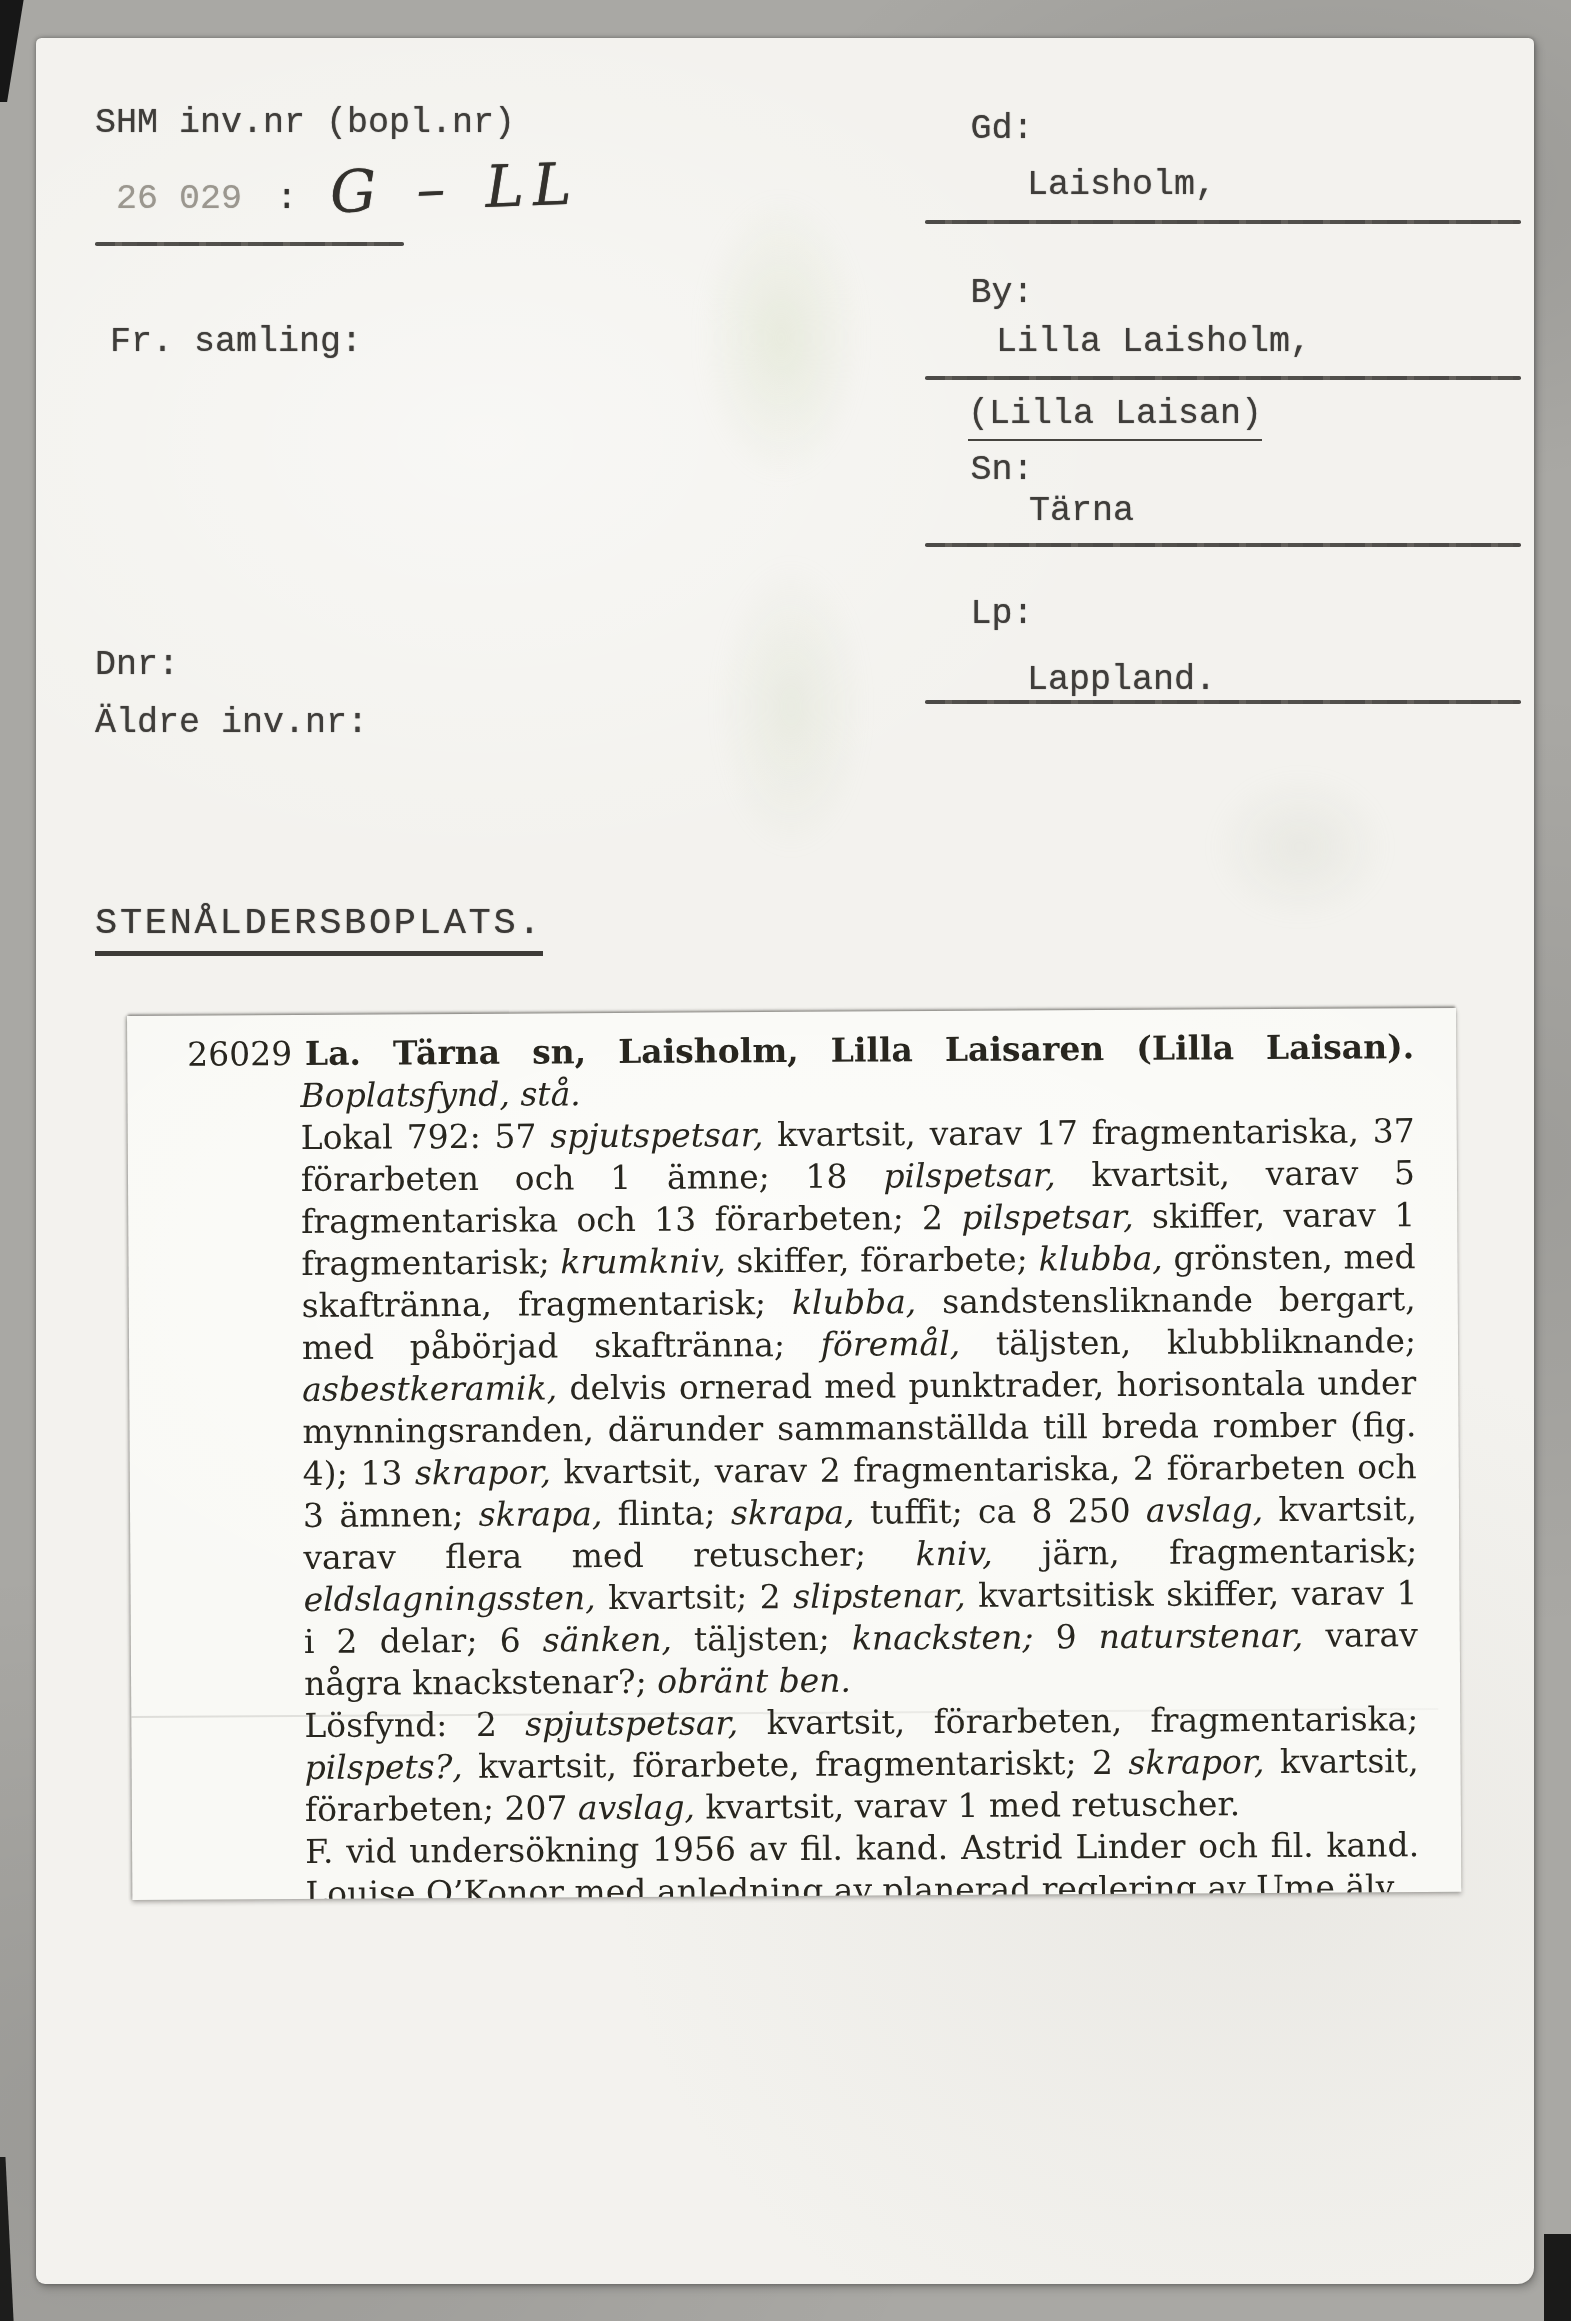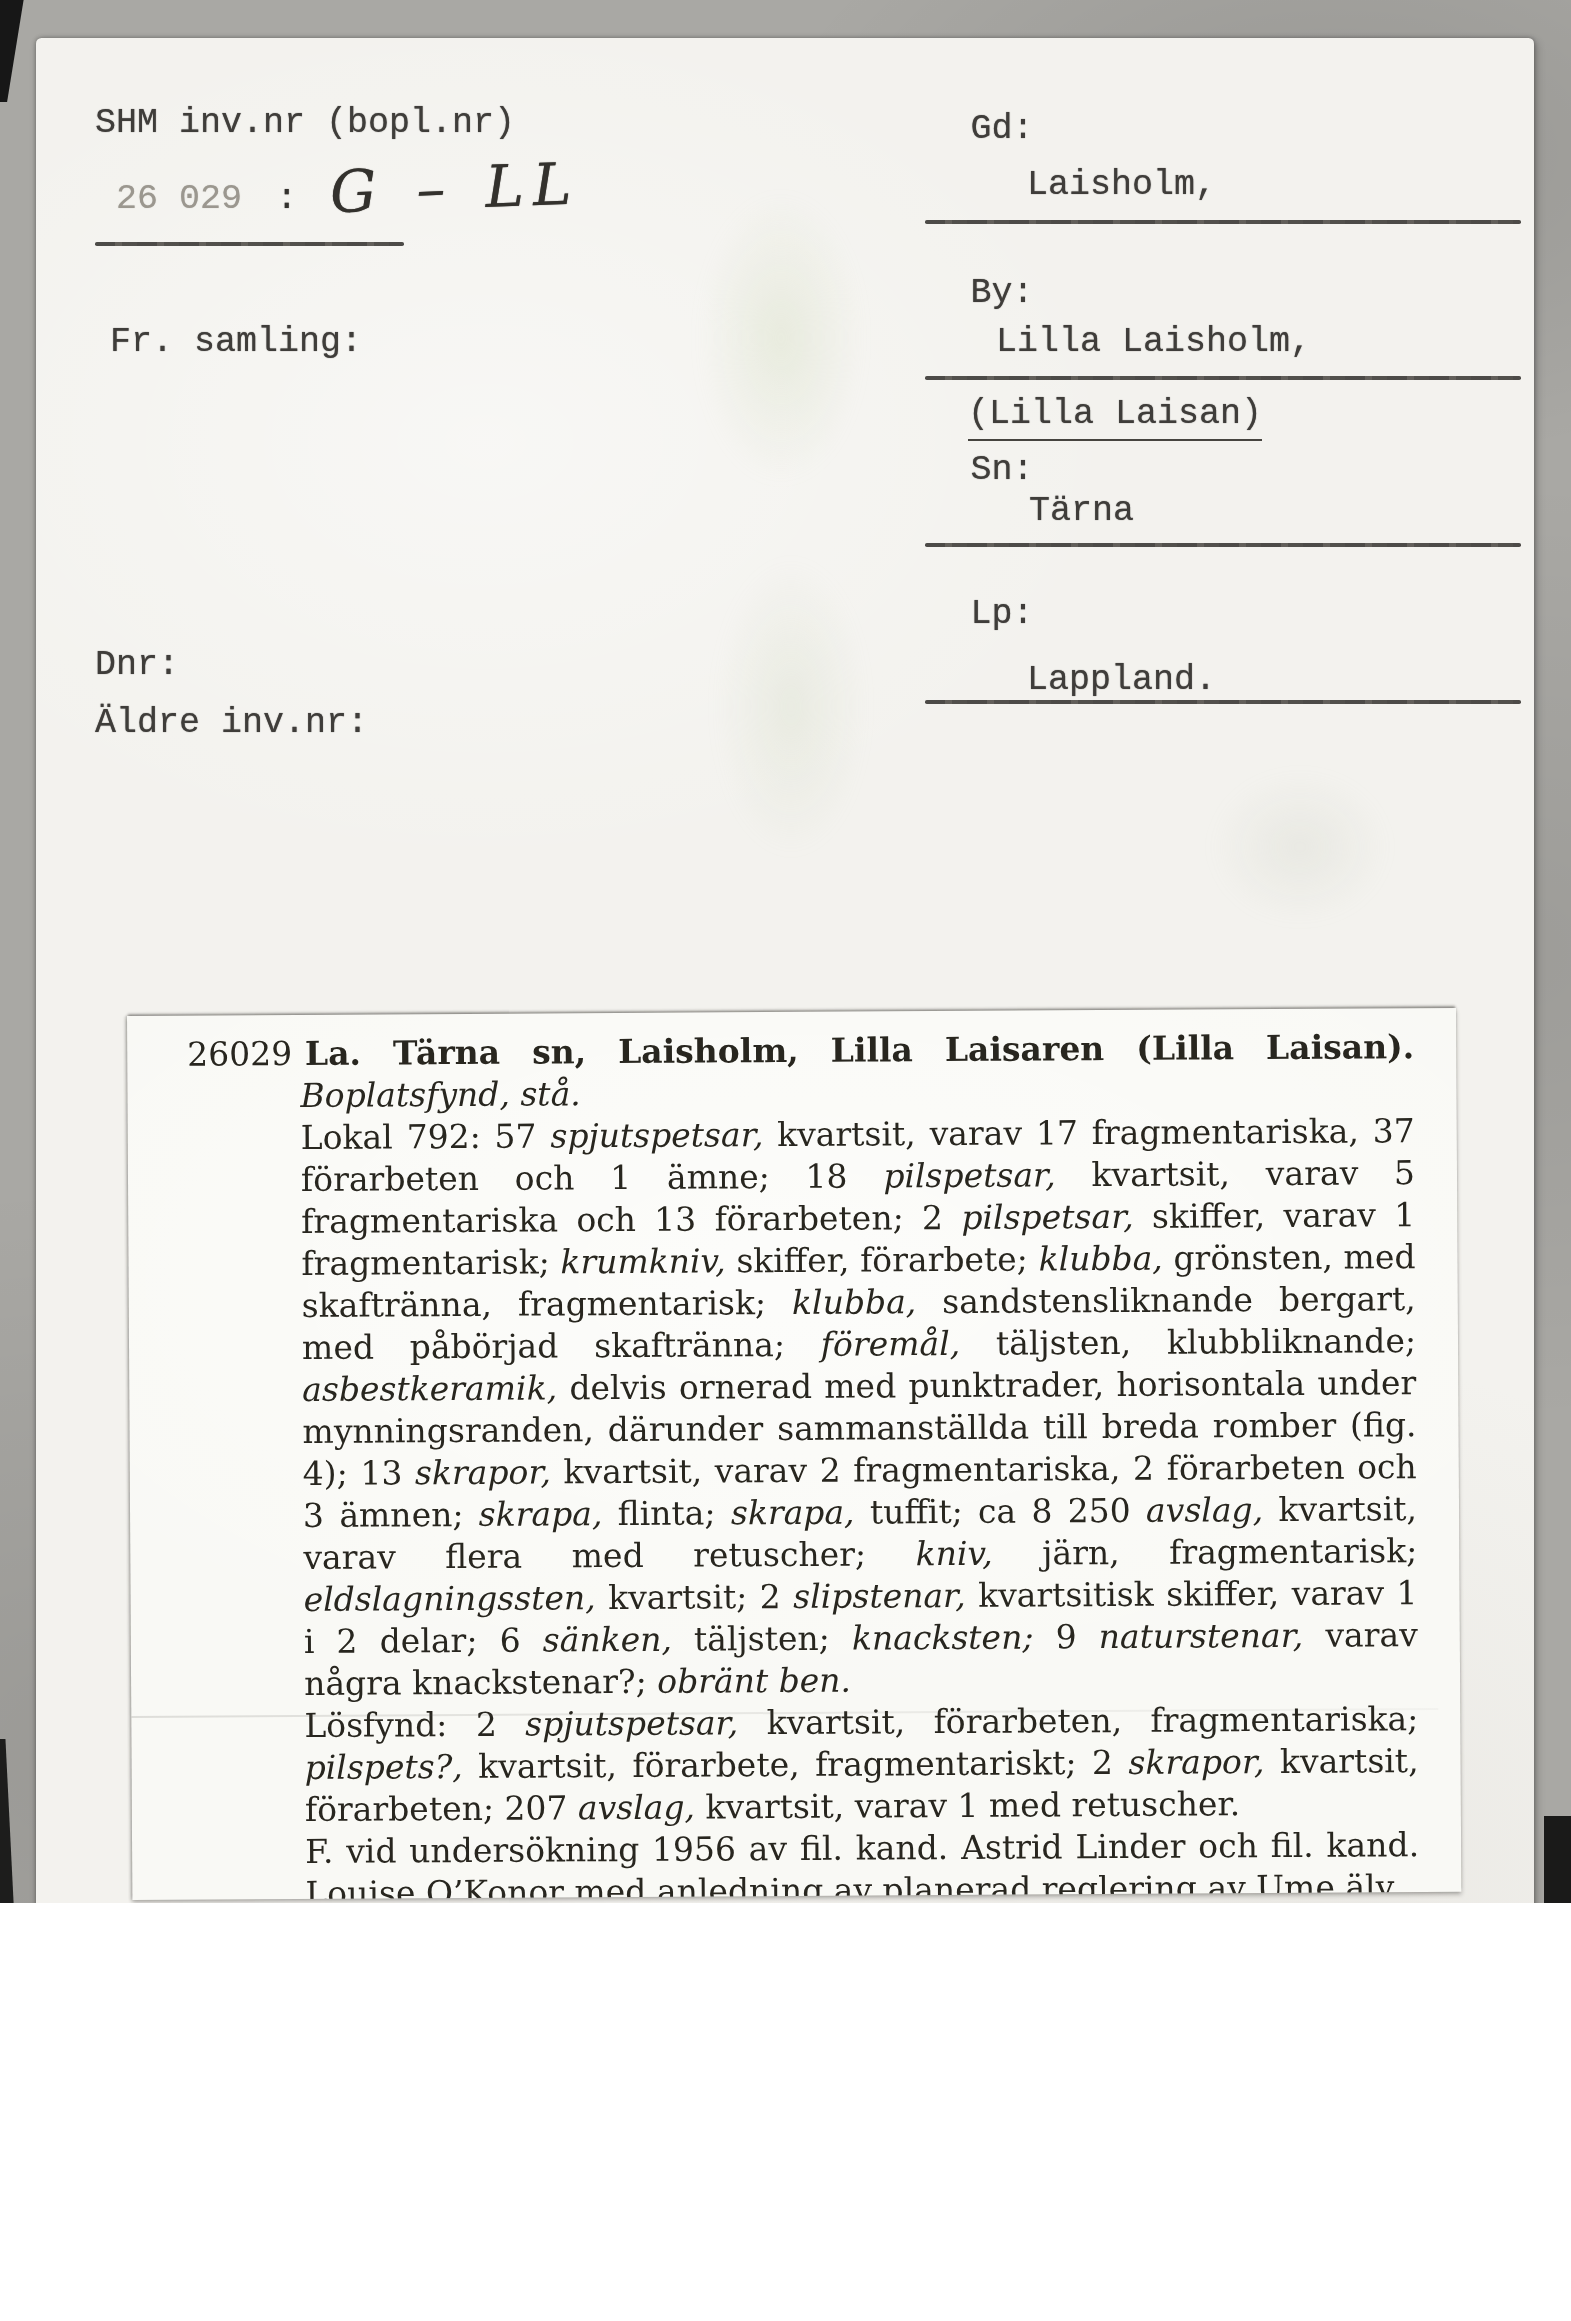--- a/index.html
+++ b/index.html
@@ -1,18 +1,18 @@
 <!DOCTYPE html>
 <html style="font-size:14.5px"><head>
 <meta charset="utf-8">
 <style>
   html,body{margin:0;padding:0;}
   #stage{
     position:relative;
-    width:1571px;height:1903px;
+    width:1571px;height:2321px;
     overflow:hidden;
     background:
       radial-gradient(818px 455px at 85% 8%, rgba(0,0,0,0.10), transparent 70%),
       radial-gradient(1182px 818px at 8% 92%, rgba(0,0,0,0.09), transparent 70%),
       radial-gradient(636px 636px at 97% 50%, rgba(0,0,0,0.07), transparent 75%),
       #a9a8a4;
     font-family:"Liberation Mono", monospace;
   }
   
   .corner-tl{position:absolute;left:0;top:0;width:23.6px;height:102px;background:#171717;
@@ -107,20 +107,21 @@
     </div>
 
     <div class="rule" style="left:59px;top:204px;width:309px;"></div>
 
     <div class="typed" style="position:absolute;left:74px;top:284px;text-align:right;">Fr. samling:</div>
 
     <div class="typed" style="position:absolute;left:59px;top:607px;">Dnr:</div>
 
     <div class="typed" style="position:absolute;left:59px;top:665px;">Äldre inv.nr:</div>
 
+    <div class="typed heading" style="position:absolute;left:59px;top:864px;">STENÅLDERSBOPLATS.</div>
 
     <div style="position:absolute;left:889px;top:0;width:596px;height:727px;">
 
       <div class="typed rlabel" style="top:71px;">Gd:</div>
       <div class="typed rvalue" style="left:102px;top:127px;">Laisholm,</div>
       <div class="rule" style="left:0;top:182px;width:596px;"></div>
 
       <div class="typed rlabel" style="top:235px;">By:</div>
       <div class="typed rvalue" style="left:71px;top:284px;">Lilla Laisholm,</div>
       <div class="rule" style="left:0;top:338px;width:596px;"></div>

